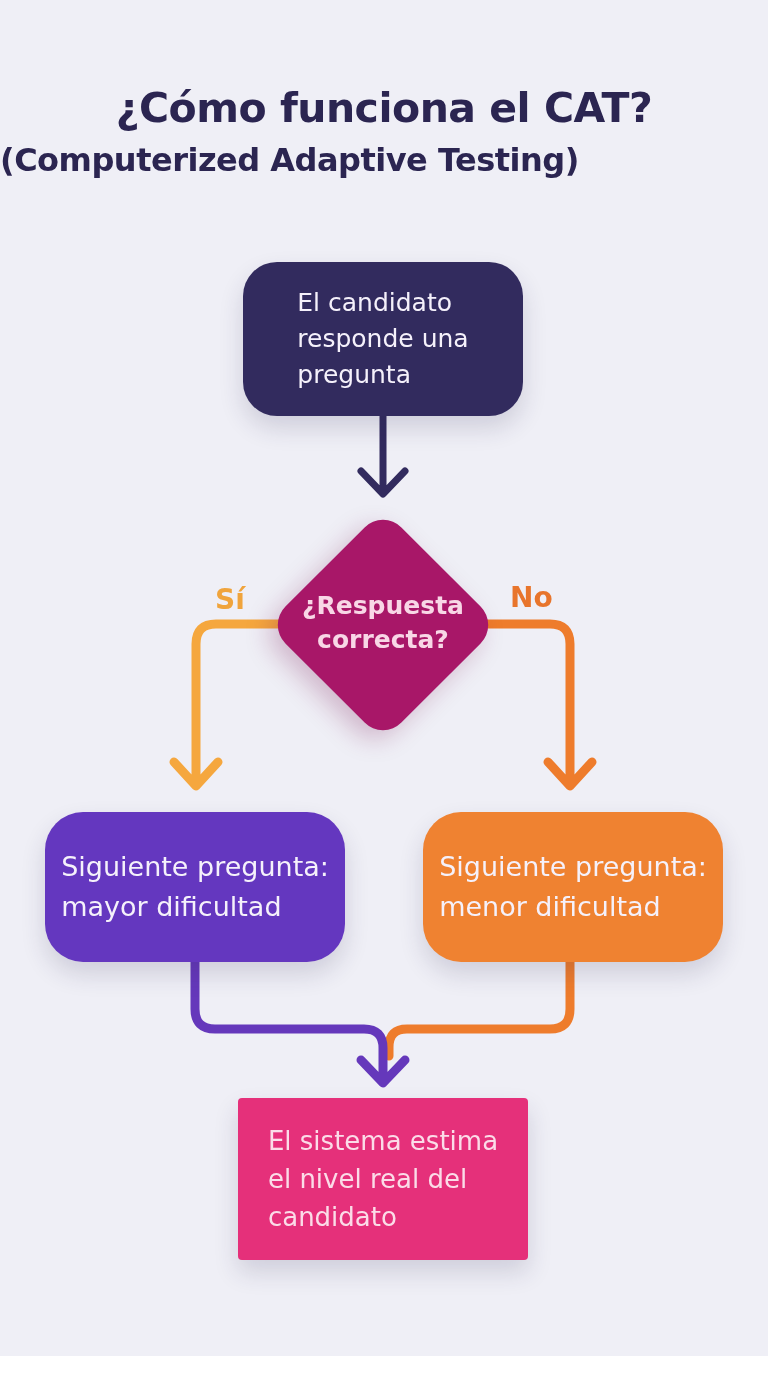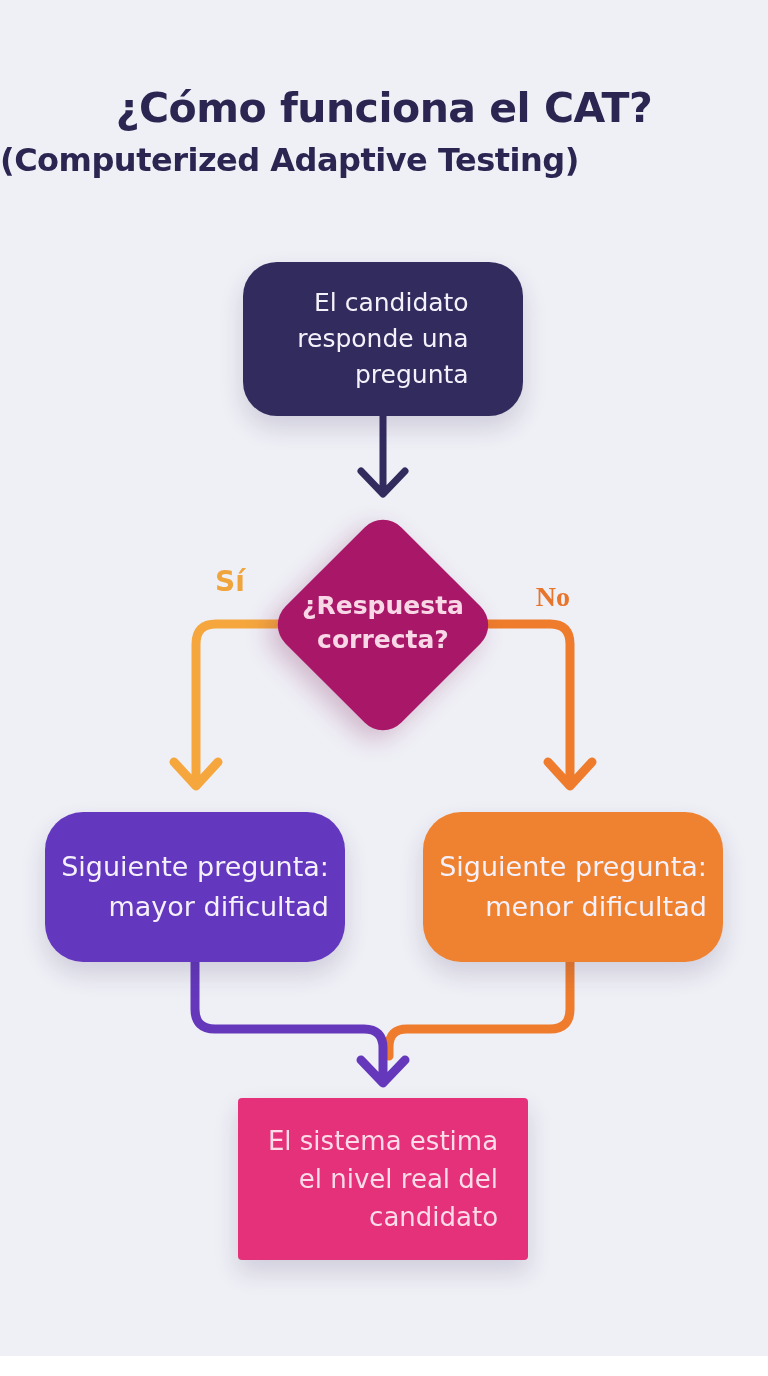--- a/index.html
+++ b/index.html
@@ -10,34 +10,34 @@
     --end-text:#fbdce8; --yes-label:#f0a43c; --no-label:#e8752c;
   }
   *{margin:0;padding:0;box-sizing:border-box;}
   body{font-family:"DejaVu Sans","Liberation Sans",sans-serif;}
   .canvas{position:relative;width:768px;height:1356px;background:var(--background);overflow:hidden;}
   .title{position:absolute;top:84px;left:0;width:768px;text-align:center;
     font-size:41px;font-weight:700;color:var(--title-text);letter-spacing:-0.5px;}
   .subtitle{position:absolute;top:141px;left:0;width:768px;
     font-size:32px;font-weight:700;color:var(--title-text);letter-spacing:-0.5px;}
   .node{position:absolute;display:flex;align-items:center;justify-content:center;
-    text-align:right;white-space:pre-line;z-index:2;
+    text-align:left;white-space:pre-line;z-index:2;
     box-shadow:0 12px 24px rgba(43,37,81,0.16);}
   .node-start{left:243px;top:262px;width:280px;height:154px;border-radius:34px;
     background:var(--start-node);color:var(--node-text-light);
     font-size:25px;font-weight:500;line-height:36px;}
   .diamond{position:absolute;left:301px;top:543px;width:164px;height:164px;
     border-radius:26px;background:var(--decision-node);transform:rotate(45deg);
     z-index:2;box-shadow:0 12px 24px rgba(120,20,80,0.25);}
   .diamond-label{position:absolute;left:263px;top:589px;width:240px;
     text-align:center;white-space:pre-line;z-index:3;color:var(--decision-text);
     font-size:25px;font-weight:700;line-height:34px;}
   .branch-label{position:absolute;z-index:3;font-size:28px;font-weight:700;}
-  .label-yes{left:200px;top:565px;width:60px;text-align:center;color:var(--yes-label);}
-  .label-no{left:510px;top:581px;width:60px;text-align:right;color:var(--no-label);font-family:Liberation Serif, serif;}
+  .label-yes{left:200px;top:583px;width:60px;text-align:center;color:var(--yes-label);}
+  .label-no{left:510px;top:581px;width:60px;text-align:left;color:var(--no-label);}
   .node-yes{left:45px;top:812px;width:300px;height:150px;border-radius:38px;
     background:var(--yes-node);color:var(--node-text-light);
     font-size:27px;font-weight:500;line-height:40px;}
   .node-no{left:423px;top:812px;width:300px;height:150px;border-radius:38px;
     background:var(--no-node);color:var(--node-text-light);
     font-size:27px;font-weight:500;line-height:40px;}
   .node-end{left:238px;top:1098px;width:290px;height:162px;border-radius:4px;
     background:var(--end-node);color:var(--end-text);
     font-size:26px;font-weight:500;line-height:38px;}
   svg.connectors{position:absolute;left:0;top:0;z-index:1;pointer-events:none;}

